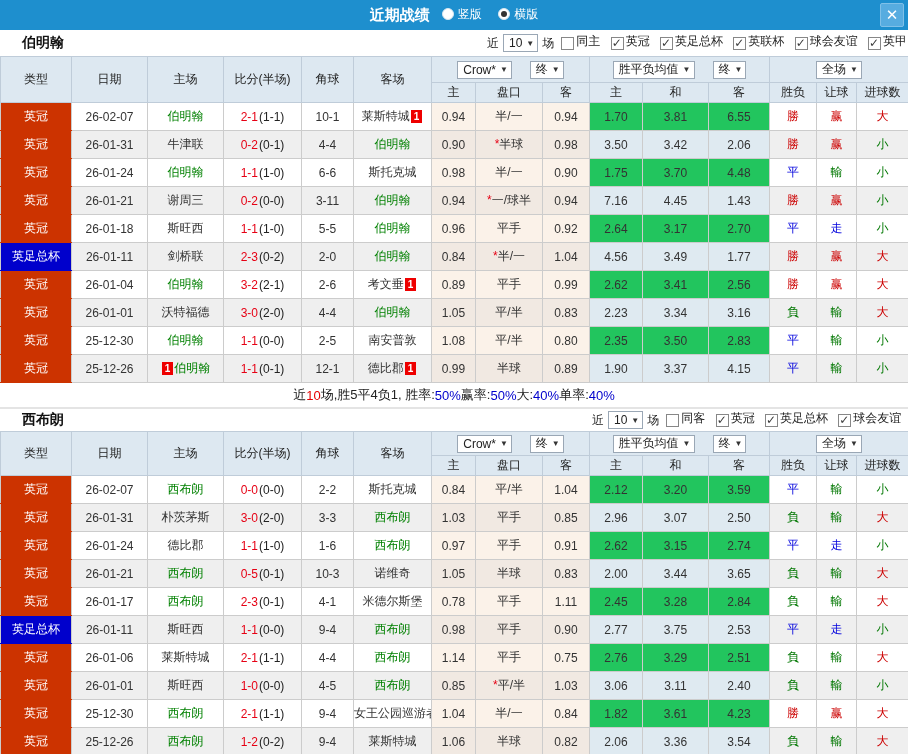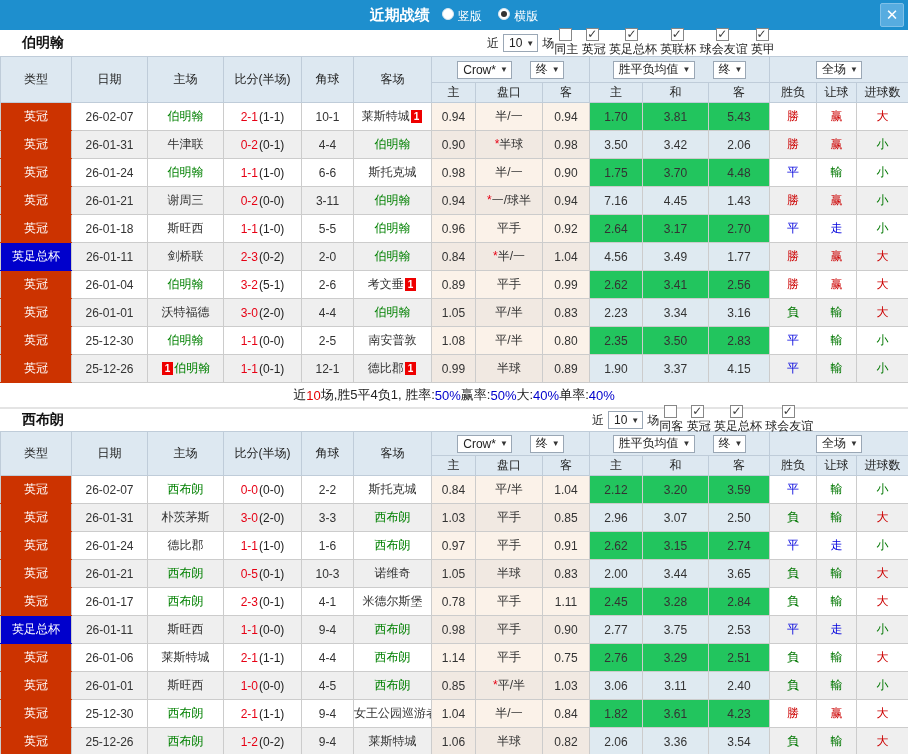--- a/index.html
+++ b/index.html
@@ -11,38 +11,38 @@
   
   .topbar { height:30px; background:#1e8fce; position:relative;
     display:flex; align-items:center; justify-content:center; color:#fff; }
   .topbar .title { font-weight:bold; font-size:15px; }
   .radio { width:12px; height:12px; border-radius:50%; background:#fff;
     border:1px solid #d7e6f0; display:inline-block; position:relative;
     margin:0 4px 0 12px; vertical-align:-2px; }
   .radio.on::after { content:""; position:absolute; left:2px; top:2px;
     width:6px; height:6px; border-radius:50%; background:#333; }
   .radio-label { font-size:12px; }
-  .radio-opt { display:inline-flex; cursor:pointer; }
+  .radio-opt { display:inline-flex; align-items:center; cursor:pointer; }
   .close-btn { position:absolute; right:4px; top:3px; width:24px; height:24px;
     background:#57ace0; border:1px solid #7fc0e8; border-radius:2px; color:#fff;
     font-size:15px; font-weight:bold; display:flex; align-items:center;
     justify-content:center; cursor:pointer; }
   
   .section-bar { height:26px; background:#fff; position:relative;
     display:flex; align-items:center; }
   .section-bar.second { height:24px; border-top:2px solid #e4e4e4; }
   .team-name { position:absolute; left:22px; font-weight:bold; font-size:14px; color:#111; }
   .filters { display:flex; align-items:center; font-size:12px; color:#222; white-space:nowrap; }
   .filters.s1 { margin-left:487px; }
   .filters.s2 { margin-left:592px; }
   .mini-select { border:1px solid #9aa7b5; background:#fff; height:18px;
     display:inline-flex; align-items:center; padding:0 3px 0 5px; margin:0 4px;
     font-size:12px; cursor:pointer; }
   .mini-select .arr { font-size:8px; margin-left:4px; color:#333; }
-  .check-item { display:inline-flex; align-items:center; margin-left:0; cursor:pointer;flex-direction:column; }
+  .check-item { display:inline-flex; align-items:flex-end; margin-left:7px; cursor:pointer; }
   .cb { width:13px; height:13px; border:1px solid #878787; background:#fff;
     display:inline-block; position:relative; margin-right:2px; }
   .cb.checked::after { content:"✓"; position:absolute; left:0px; top:-2px;
     font-size:12px; font-weight:bold; color:#3a3a3a; line-height:14px; }
   
   table { border-collapse:collapse; table-layout:fixed; width:908px; font-size:12px; }
   th,td { border:1px solid #ccc; text-align:center; padding:0;
     overflow:hidden; white-space:nowrap; }
   thead th { background:#dde8f1; border-color:#bfccd9; font-weight:normal; color:#222; }
   tr.hrow1 { height:26px; } tr.hrow1b { height:24px; } tr.hrow2 { height:20px; }
@@ -209,21 +209,21 @@
     <td class="plain">26-02-07</td>
     <td class="plain"><span class="tname hl">伯明翰</span></td>
     <td class="plain"><span class="ft">2-1</span><span class="ht">(1-1)</span></td>
     <td class="plain">10-1</td>
     <td class="plain"><span class="tname">莱斯特城</span><span class="badge">1</span></td>
     <td class="odds">0.94</td>
     <td class="odds"><span class="star"></span><span>半/一</span></td>
     <td class="odds">0.94</td>
     <td class="mean">1.70</td>
     <td class="mean">3.81</td>
-    <td class="mean">5.43</td>
+    <td class="mean">6.55</td>
     <td class="plain"><span class="c-r">勝</span></td>
     <td class="plain"><span class="c-r">赢</span></td>
     <td class="plain"><span class="c-r">大</span></td>
   </tr>
 
   <tr class="match-row">
     <td class="type t-league">英冠</td>
     <td class="plain">26-01-31</td>
     <td class="plain"><span class="tname">牛津联</span></td>
     <td class="plain"><span class="ft">0-2</span><span class="ht">(0-1)</span></td>
@@ -309,21 +309,21 @@
     <td class="mean">1.77</td>
     <td class="plain"><span class="c-r">勝</span></td>
     <td class="plain"><span class="c-r">赢</span></td>
     <td class="plain"><span class="c-r">大</span></td>
   </tr>
 
   <tr class="match-row">
     <td class="type t-league">英冠</td>
     <td class="plain">26-01-04</td>
     <td class="plain"><span class="tname hl">伯明翰</span></td>
-    <td class="plain"><span class="ft">3-2</span><span class="ht">(5-1)</span></td>
+    <td class="plain"><span class="ft">3-2</span><span class="ht">(2-1)</span></td>
     <td class="plain">2-6</td>
     <td class="plain"><span class="tname">考文垂</span><span class="badge">1</span></td>
     <td class="odds">0.89</td>
     <td class="odds"><span class="star"></span><span>平手</span></td>
     <td class="odds">0.99</td>
     <td class="mean">2.62</td>
     <td class="mean">3.41</td>
     <td class="mean">2.56</td>
     <td class="plain"><span class="c-r">勝</span></td>
     <td class="plain"><span class="c-r">赢</span></td>

